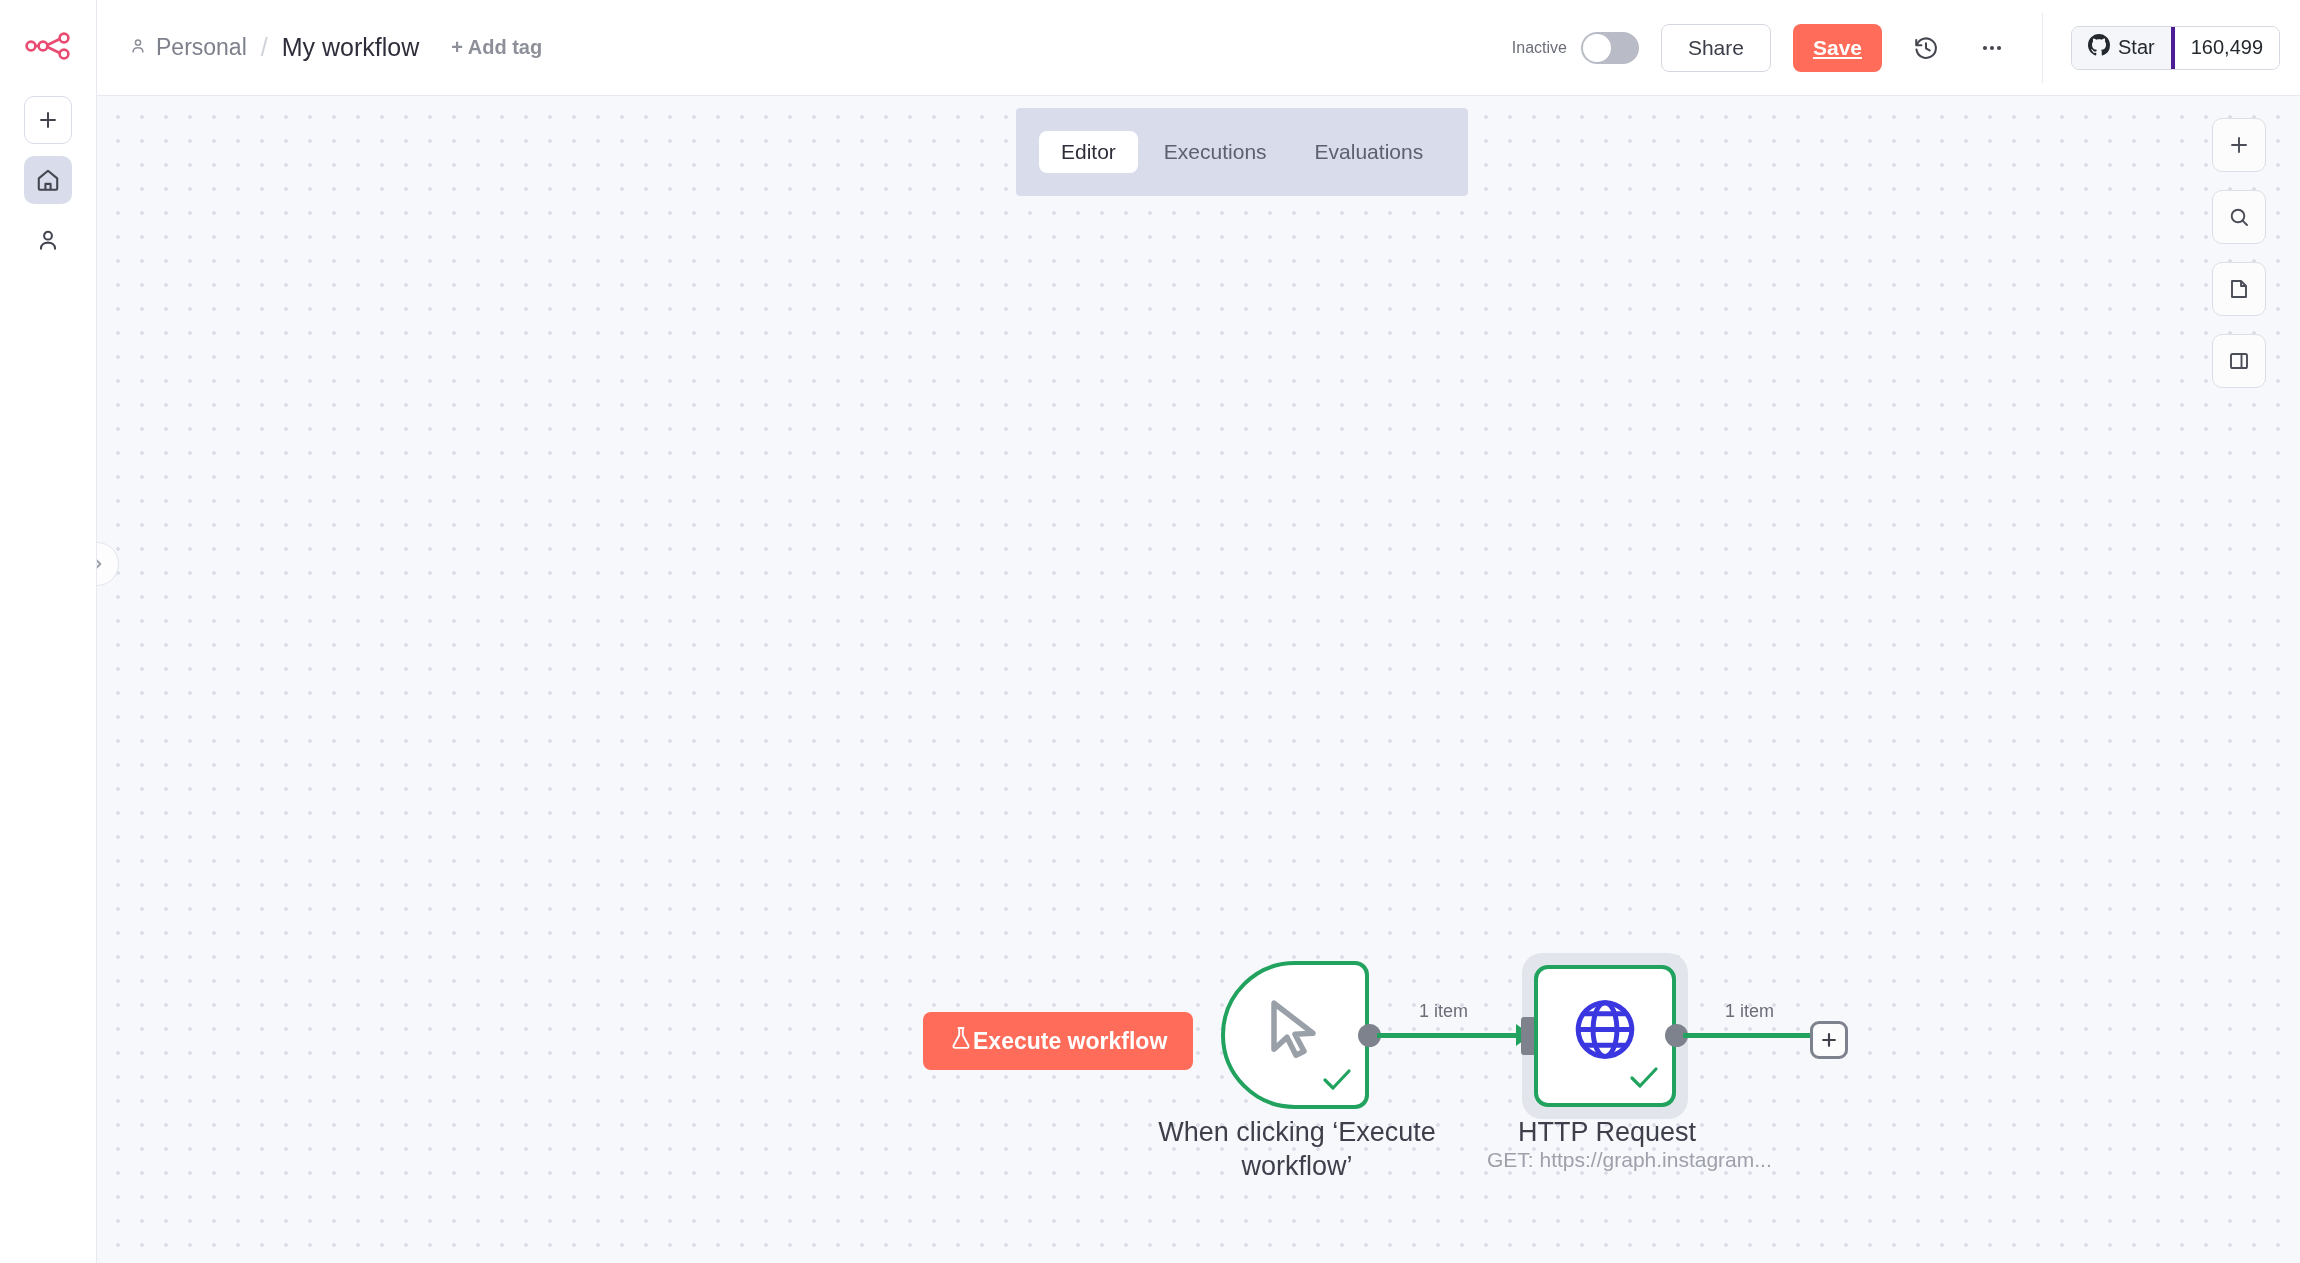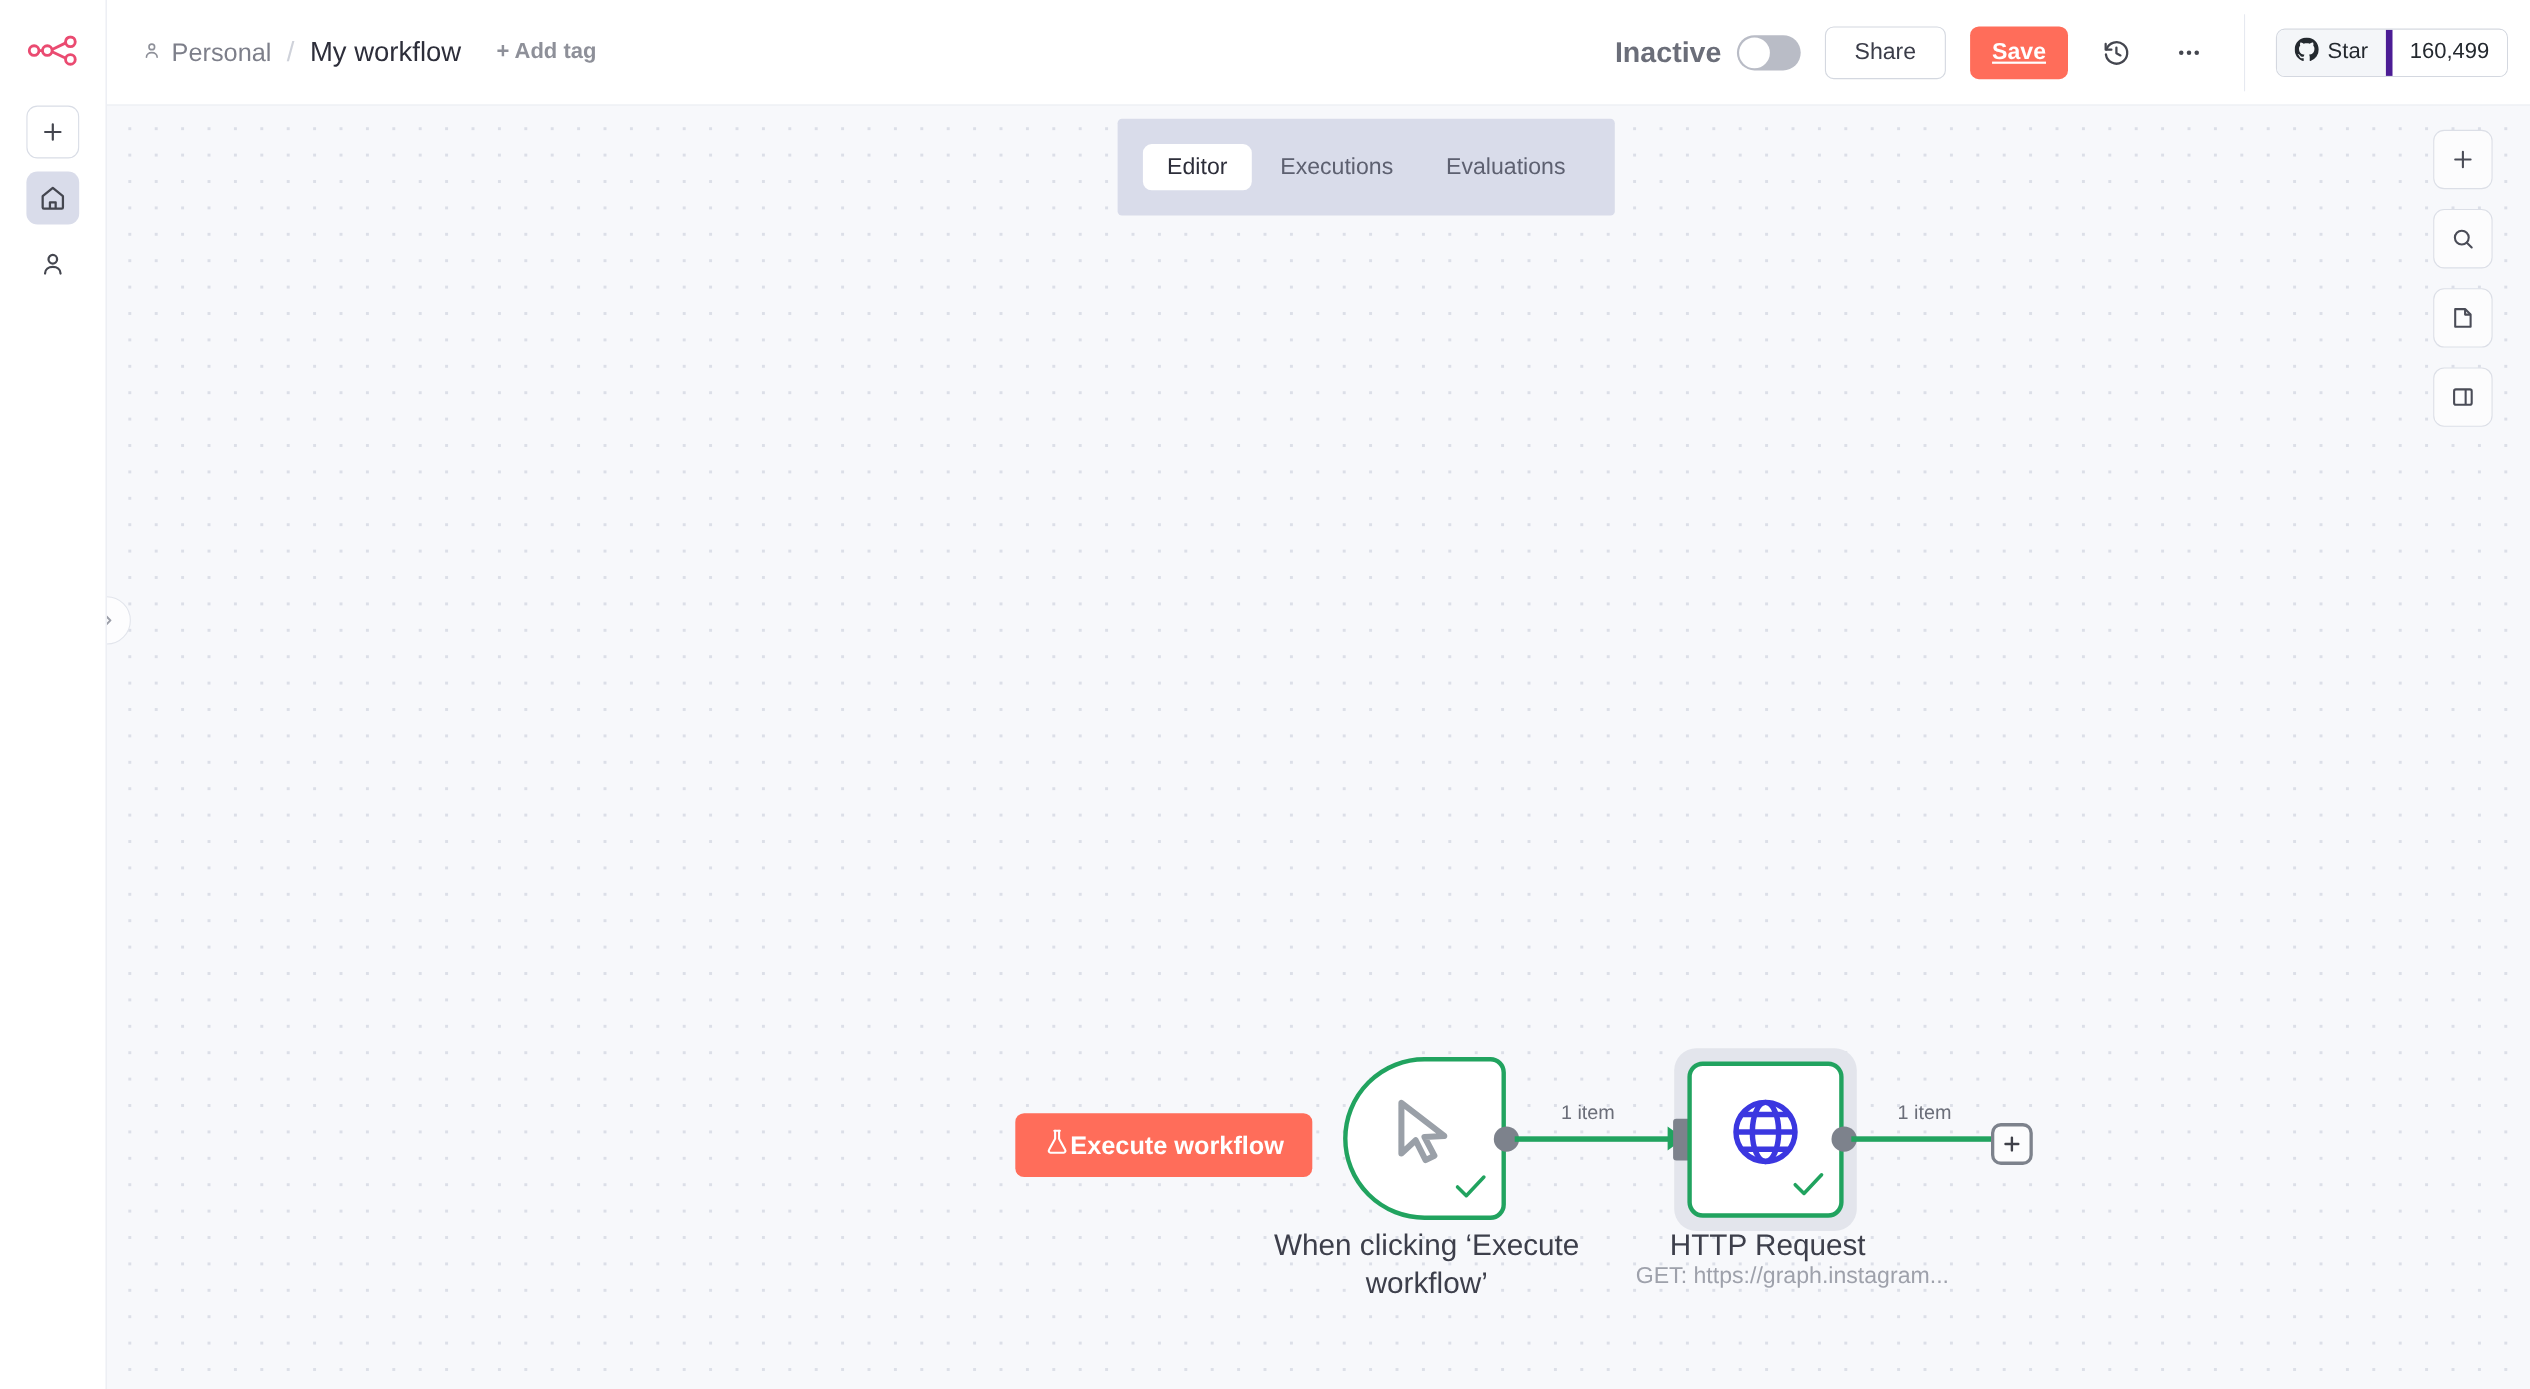--- a/index.html
+++ b/index.html
@@ -41,21 +41,21 @@
     display:flex; align-items:center; z-index:30;
   }
   .crumbs { display:flex; align-items:center; gap:12px; margin-left:32px; }
   .crumb-person { display:flex; align-items:center; gap:9px; color:#7d7f8a; font-size:23px; }
   .crumb-sep { color:#cfd2da; font-size:25px; font-weight:300; margin:0 2px;}
   .crumb-title { color:#2d2e3a; font-size:25px; }
   .add-tag { color:#8e9099; font-size:20px; font-weight:bold; margin-left:20px; cursor:pointer; }
 
   .top-right { margin-left:auto; display:flex; align-items:center; gap:22px; padding-right:20px; }
   .inactive-wrap { display:flex; align-items:center; gap:14px; }
-  .inactive-label { color:#6b6e79; font-size:26px;font-weight:bold; }
+  .inactive-label { color:#6b6e79; font-size:16px; }
   .toggle {
     width:58px; height:32px; border-radius:17px; background:#b9bcc6;
     position:relative; cursor:pointer;
   }
   .toggle .knob {
     position:absolute; left:2px; top:2px; width:28px; height:28px;
     border-radius:50%; background:#fff;
   }
   .btn-share {
     height:48px; padding:0 26px; border-radius:8px; border:1px solid #d4d8e0;
@@ -67,21 +67,21 @@
     background:#ff6d5a; color:#fff; font-size:21px; font-weight:bold; cursor:pointer;
     display:flex; align-items:center;text-decoration:underline;
   }
   .icon-btn { width:44px; height:44px; display:flex; align-items:center; justify-content:center; cursor:pointer; }
   .divider-v { width:1px; height:70px; background:#e6e9f0; margin:0 6px; }
   .gh {
     display:flex; align-items:center; border:1px solid #d4d8e0; border-radius:8px;
     overflow:hidden; height:44px; cursor:pointer;
   }
   .gh-left { display:flex; align-items:center; gap:8px; background:#f4f6f9; padding:0 16px; height:100%; color:#24292f; font-size:20px; }
-  .gh-count { background:#fff; padding:0 16px; height:100%; display:flex; align-items:center; color:#24292f; font-size:20px; border-left:6px solid #4c1d95; }
+  .gh-count { background:#fff; padding:0 16px; height:100%; display:flex; align-items:center; color:#24292f; font-size:20px; border-left:4px solid #4c1d95; }
 
   
   .tabs {
     position:absolute; left:1016px; top:72px;
     background:#d9dcea; border-radius:4px; padding:23px;
     display:flex; gap:4px; z-index:35;margin-top:36px;
   }
   .tab { padding:9px 22px; border-radius:8px; font-size:21px; color:#5d6070; cursor:pointer; white-space:nowrap; }
   .tab.active { background:#fff; color:#2d2e3a; }
 

